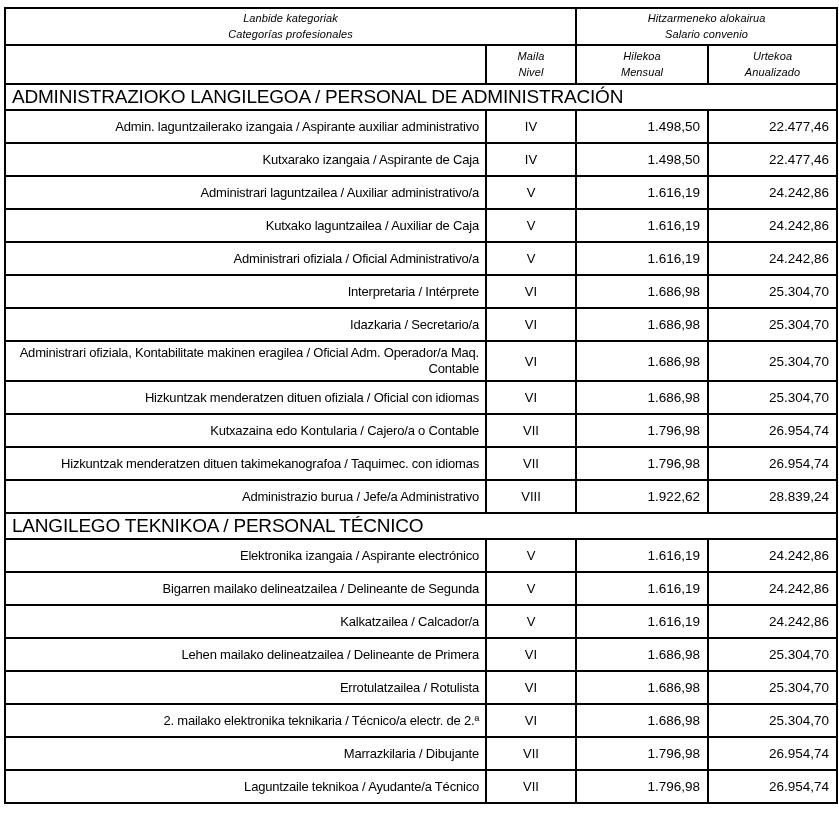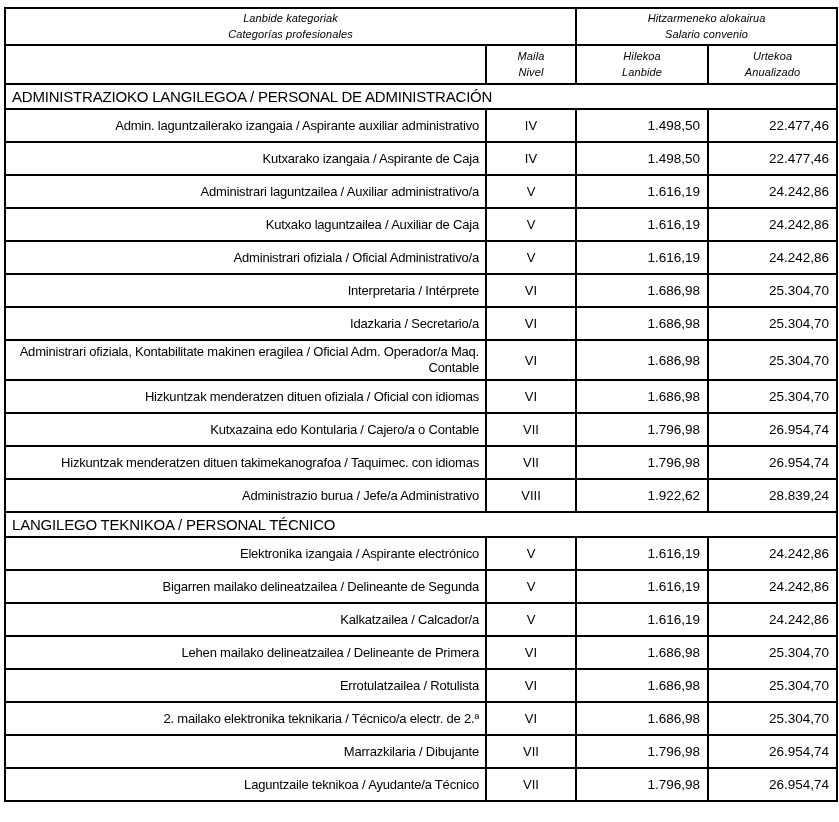--- a/index.html
+++ b/index.html
@@ -32,21 +32,21 @@
   th.h {
     font-style: italic;
     font-weight: normal;
     font-size: 11px;
     line-height: 1.45;
     text-align: center;
     letter-spacing: 0.1px;
   }
   tr.sec td {
     height: 21px;
-    font-size: 15px;
+    font-size: 19px;
     letter-spacing: -0.2px;
     padding: 1px 4px 1px 6px;
     text-align: left;
   }
   tr.r td { height: 25px; }
   td.cat {
     text-align: right;
     font-size: 13px;
     letter-spacing: -0.2px;
     line-height: 16px;
@@ -87,21 +87,21 @@
         </th>
       </tr>
       <tr class="hc">
         <th class="h"></th>
         <th class="h">
           <div>Maila</div>
           <div>Nivel</div>
         </th>
         <th class="h">
           <div>Hilekoa</div>
-          <div>Lanbide</div>
+          <div>Mensual</div>
         </th>
         <th class="h">
           <div>Urtekoa</div>
           <div>Anualizado</div>
         </th>
       </tr>
     </thead>
     <tbody>
       <tr class="sec">
         <td colspan="4">ADMINISTRAZIOKO LANGILEGOA / PERSONAL DE ADMINISTRACIÓN</td>

